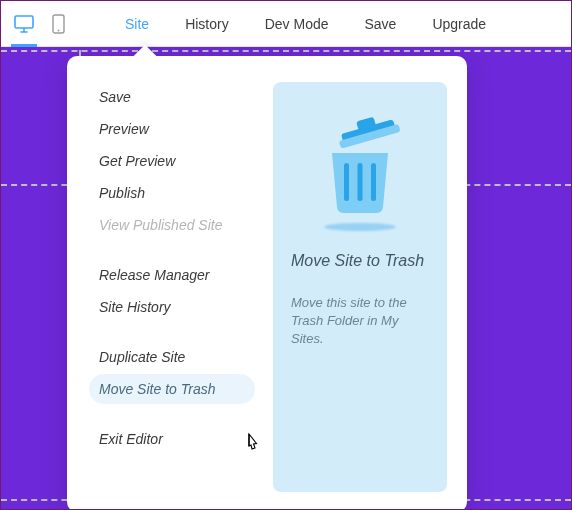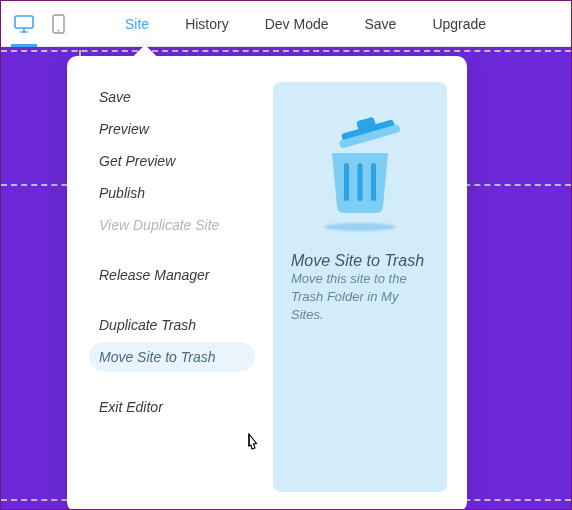--- a/index.html
+++ b/index.html
@@ -22,21 +22,21 @@
   .popover::before { content:""; position:absolute; top:-8px; left:70px; width:16px; height:16px; background:#fff; transform:rotate(45deg); box-shadow:-3px -3px 6px rgba(0,0,0,0.05); }
   .menu-col { width:166px; display:flex; flex-direction:column; }
   .m-item { padding:6px 10px; color:#3a3a3a; font-size:14px; line-height:18px; border-radius:16px; cursor:pointer; margin-bottom:2px;}
   .m-item.disabled { color:#b5b5b5; cursor:default;}
   .m-item.hovered { background:#e9f4fc; color:#4a6b7e; }
   .m-sep { height:18px; }
   .detail-col { flex:1; background:#d3ecfa; border-radius:8px; padding:18px 18px; display:flex; flex-direction:column; align-items:center; }
   .icon-area { height:140px; display:flex; flex-direction:column; align-items:center; justify-content:center; margin-top:4px; }
   .shadow-ellipse { width:72px; height:8px; background:rgba(40,160,230,0.35); border-radius:50%; margin-top:10px; filter:blur(1px);}
   .detail-title { color:#3f5766; font-size:16px; font-weight:500; align-self:flex-start; margin-top:8px; }
-  .detail-desc { color:#6a8596; font-size:13px; line-height:18px; align-self:flex-start; margin-top:0; }
+  .detail-desc { color:#6a8596; font-size:13px; line-height:18px; align-self:flex-start; margin-top:24px; }
   .cursor { position:absolute; left:242px; top:385px; pointer-events:none; }
 </style>
 </head>
 <body>
 
 <div class="frame">
 
   <div class="topbar">
     <div class="device-group">
       <div class="device-btn active">
@@ -67,25 +67,26 @@
     <div class="dashed-h mid"></div>
     <div class="dashed-h bot"></div>
     <div class="dashed-v-left"></div>
 
     <div class="popover">
       <div class="menu-col">
         <div class="m-item">Save</div>
         <div class="m-item">Preview</div>
         <div class="m-item">Get Preview</div>
         <div class="m-item">Publish</div>
-        <div class="m-item disabled">View Duplicate Site</div>
+        <div class="m-item disabled">View Published Site</div>
         <div class="m-sep"></div>
         <div class="m-item">Release Manager</div>
+        <div class="m-item">Site History</div>
         <div class="m-sep"></div>
-        <div class="m-item">Duplicate Trash</div>
+        <div class="m-item">Duplicate Site</div>
         <div class="m-item hovered">Move Site to Trash</div>
         <div class="m-sep"></div>
         <div class="m-item">Exit Editor</div>
       </div>
 
       <div class="detail-col">
         <div class="icon-area">
           <svg width="92" height="96" viewBox="0 0 92 96">
             <g transform="translate(12,0) rotate(-16 40 10)">
               <rect x="14" y="10" width="54" height="10" rx="3" fill="#29a4e8"></rect>

